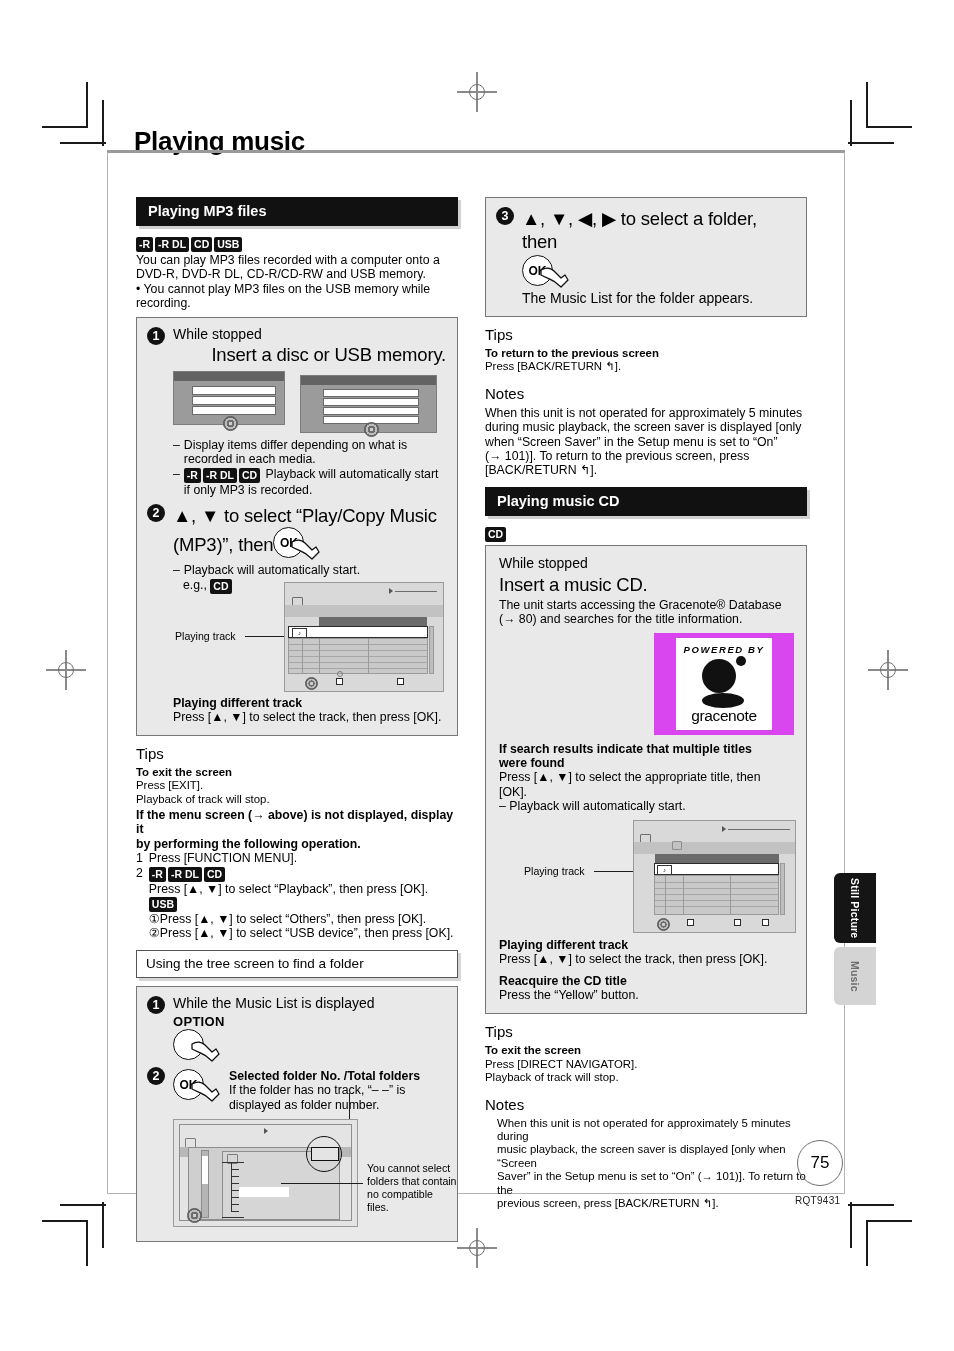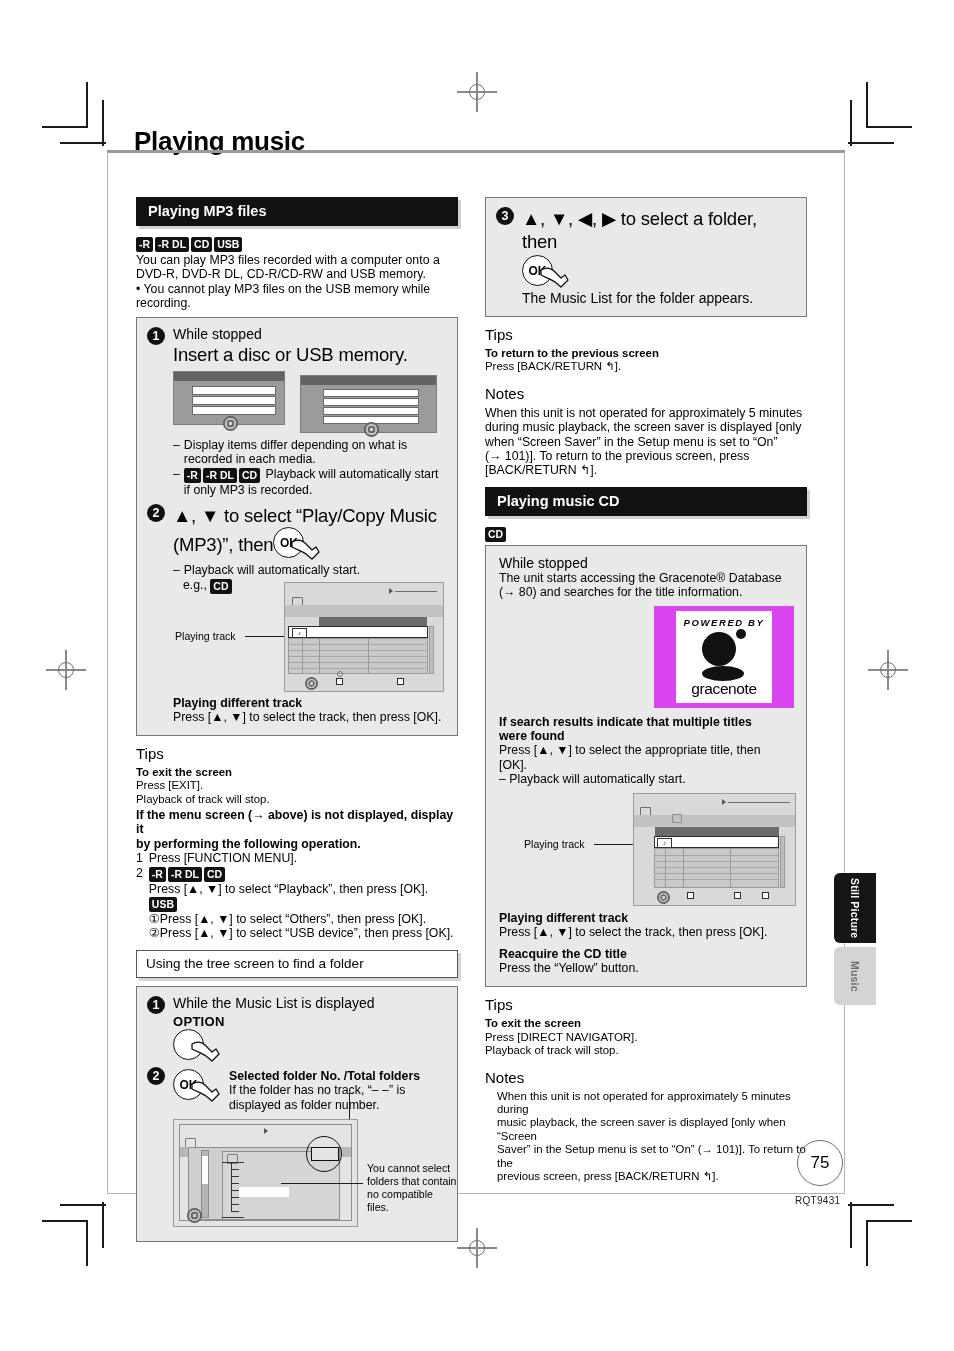--- a/index.html
+++ b/index.html
@@ -171,21 +171,21 @@
   <div class="btxt">You can play MP3 files recorded with a computer onto a</div>
   <div class="btxt">DVD-R, DVD-R DL, CD-R/CD-RW and USB memory.</div>
   <div class="btxt" style="margin-bottom:6px;">• You cannot play MP3 files on the USB memory while recording.</div>
 
   <div class="stepbox" style="padding:9px 11px 10px 10px;">
 
     <div class="step-row">
       <div><span class="stepnum">1</span></div>
       <div class="step-body">
         <div class="lead">While stopped</div>
-        <div class="big" style="margin:1px 0 5px;">Insert a disc or USB memory.</div>
+        <div class="big" style="margin:1px 0 5px;text-align:right;">Insert a disc or USB memory.</div>
 
         <div style="position:relative;height:62px;margin-bottom:5px;">
           <div class="screen" style="position:absolute;left:0;top:0;width:112px;height:54px;">
             <div class="topbar"></div>
             <div class="rowline" style="left:18px;top:14px;width:84px;height:9px;"></div>
             <div class="rowline" style="left:18px;top:24px;width:84px;height:9px;"></div>
             <div class="rowline" style="left:18px;top:34px;width:84px;height:9px;"></div>
             <div class="disc" style="left:49px;top:44px;"></div>
           </div>
           <div class="screen" style="position:absolute;left:127px;top:4px;width:137px;height:58px;">
@@ -402,20 +402,21 @@
   <div class="btxt">(→ 101)]. To return to the previous screen, press</div>
   <div class="btxt" style="margin-bottom:9px;">[BACK/RETURN ↰].</div>
 
   <div class="sec-head">Playing music CD</div>
   <div class="badge-row" style="margin-bottom:3px;">
     <span class="badge">CD</span>
   </div>
 
   <div class="stepbox" style="padding:10px 12px 11px 13px;">
     <div class="lead">While stopped</div>
+    <div class="big" style="margin:2px 0 2px;">Insert a music CD.</div>
     <div class="btxt">The unit starts accessing the Gracenote® Database</div>
     <div class="btxt">(→ 80) and searches for the title information.</div>
 
     <div class="gn-out" style="width:140px;height:102px;margin:6px 0 7px auto;">
       <div class="gn-in" style="width:96px;height:92px;">
         <div class="gn-pb">POWERED BY</div>
         <div style="position:relative;height:52px;">
           <div class="gn-dot" style="left:26px;top:4px;width:34px;height:34px;"></div>
           <div class="gn-dot" style="left:60px;top:1px;width:10px;height:10px;"></div>
           <div class="gn-ell" style="left:26px;top:38px;width:42px;height:15px;"></div>

